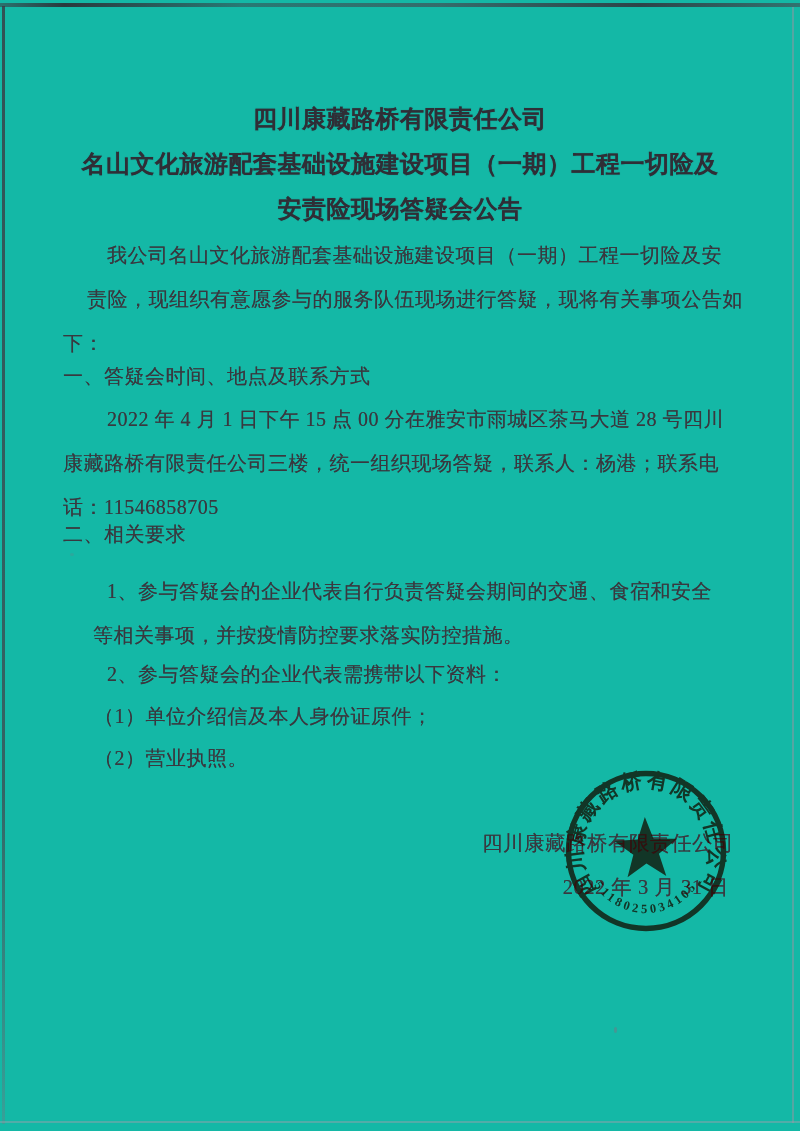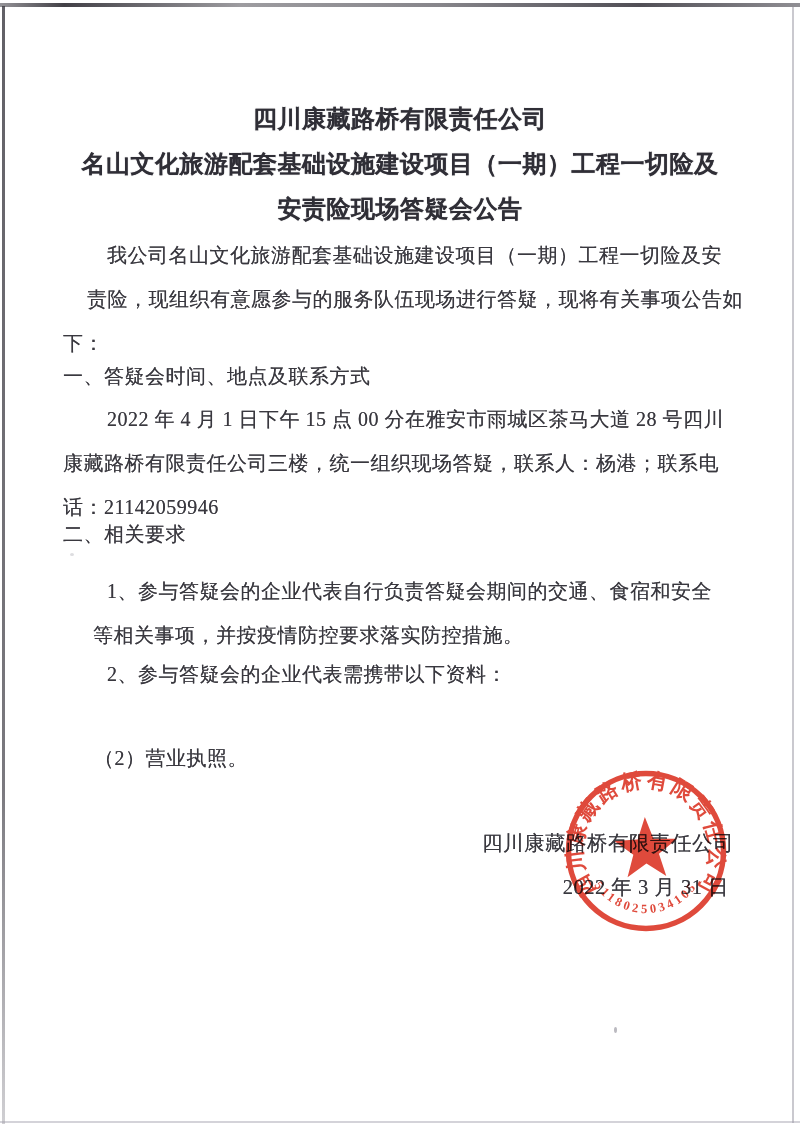--- a/index.html
+++ b/index.html
@@ -1,19 +1,19 @@
 <!DOCTYPE html>
 <html><head>
 <meta charset="utf-8">
 <style>
   html,body{margin:0;padding:0;background:#e9e7ee;}
   .page{
     position:relative;
     width:800px;height:1131px;
-    background:#ffffff;
+    background:#14b8a6;
     overflow:hidden;
     font-family:"Liberation Serif", serif;
   }
   
   .edge-top{position:absolute;left:0;top:3px;width:100%;height:4px;
     background:linear-gradient(90deg,rgba(60,58,66,.55) 0%,rgba(45,43,50,.9) 8%,rgba(60,58,66,.5) 30%,rgba(70,68,76,.65) 55%,rgba(50,48,56,.85) 80%,rgba(70,68,76,.6) 100%);}
   .edge-left{position:absolute;left:2px;top:6px;width:3px;height:1118px;
     background:linear-gradient(180deg,rgba(58,56,64,.8) 0%,rgba(66,64,72,.7) 70%,rgba(120,118,128,.35) 100%);}
   .edge-right{position:absolute;left:792px;top:7px;width:2px;height:1116px;background:rgba(150,147,160,.5);}
   .edge-bottom{position:absolute;left:0;top:1121px;width:100%;height:2px;background:rgba(160,157,170,.45);}
@@ -61,26 +61,27 @@
   <div class="line title" style="top:151px;">名山文化旅游配套基础设施建设项目（一期）工程一切险及</div>
   <div class="line title" style="top:196px;">安责险现场答疑会公告</div>
 
   <div class="line indent2" style="top:242px;">我公司名山文化旅游配套基础设施建设项目（一期）工程一切险及安</div>
   <div class="line" style="top:286px;text-align:right;">责险，现组织有意愿参与的服务队伍现场进行答疑，现将有关事项公告如</div>
   <div class="line" style="top:330px;">下：</div>
 
   <div class="line" style="top:363px;">一、答疑会时间、地点及联系方式</div>
   <div class="line indent2" style="top:406px;">2022 年 4 月 1 日下午 15 点 00 分在雅安市雨城区茶马大道 28 号四川</div>
   <div class="line" style="top:450px;">康藏路桥有限责任公司三楼，统一组织现场答疑，联系人：杨港；联系电</div>
-  <div class="line" style="top:494px;">话：21142059946</div>
+  <div class="line" style="top:494px;">话：11546858705</div>
 
   <div class="line" style="top:521px;">二、相关要求</div>
   <div class="line indent2" style="top:578px;">1、参与答疑会的企业代表自行负责答疑会期间的交通、食宿和安全</div>
   <div class="line" style="top:622px;margin-left:30px;">等相关事项，并按疫情防控要求落实防控措施。</div>
   <div class="line indent2" style="top:661px;">2、参与答疑会的企业代表需携带以下资料：</div>
+  <div class="line indent15" style="top:703px;">（1）单位介绍信及本人身份证原件；</div>
   <div class="line indent15" style="top:745px;">（2）营业执照。</div>
 
   <div class="line rightal" style="top:830px;font-size:20.5px;">四川康藏路桥有限责任公司</div>
   <div class="line rightal2" style="top:874px;font-size:20.5px;">2022 年 3 月 31 日</div>
 
   <svg class="stamp" viewBox="-90 -90 180 180">
     <circle cx="0" cy="0" r="77.5" fill="none" stroke-width="5.5" stroke="#dc3626"></circle>
     <defs>
       <path id="arcTop" d="M -47.6 42.8 A 64 64 0 1 1 47.6 42.8" fill="none"></path>
       <path id="arcBottom" d="M -56.2 26.2 A 62 62 0 0 0 56.2 26.2" fill="none"></path>

